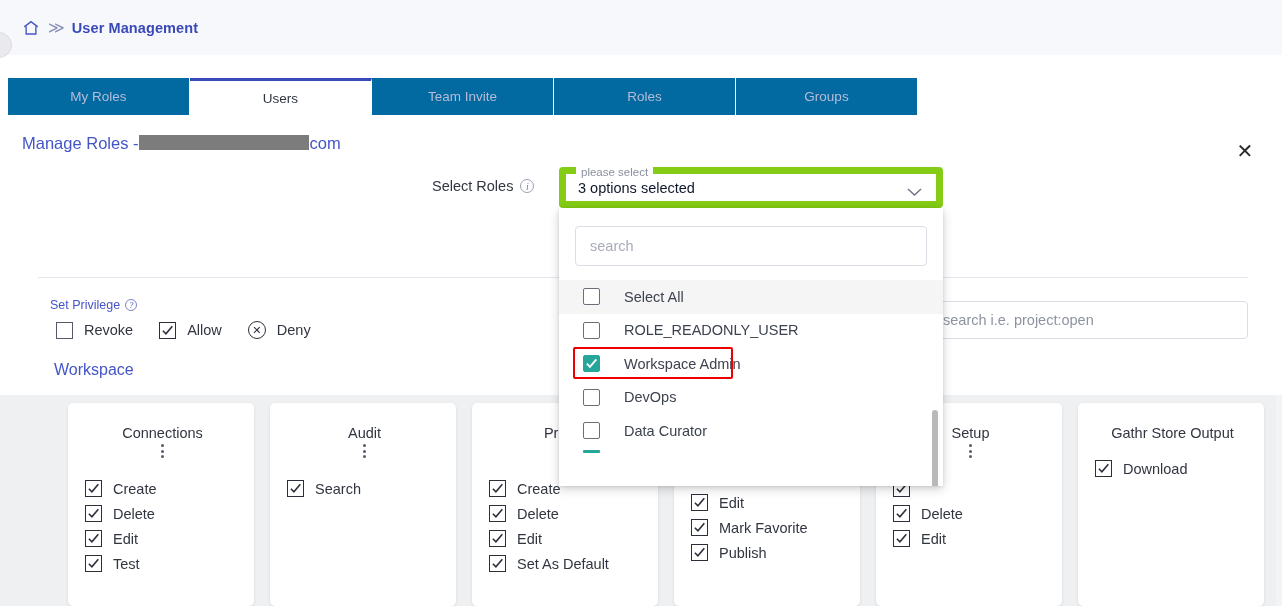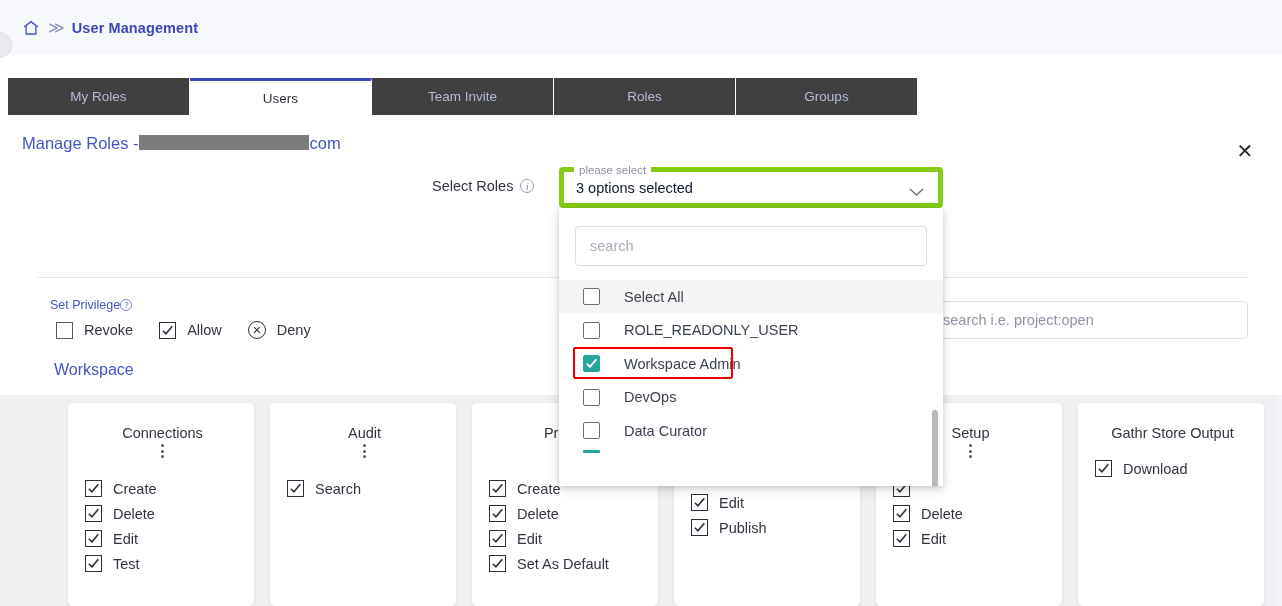--- a/index.html
+++ b/index.html
@@ -28,21 +28,21 @@
     border-radius: 50%; background: #e9e9ee; border: 1px solid #dcdce4;
   }
 
   
   .tabs {
     position: absolute; left: 8px; top: 78px;
     display: flex; height: 37px;
   }
   .tab {
     width: 182px; height: 37px;
-    background: #404040;
+    background: #0369a1;
     display: flex; align-items: center; justify-content: center;
     font-size: 13.5px; color: #b6bcd8;
     border-right: 1px solid #ffffff;
   }
   .tab.active {
     background: #ffffff;
     color: #30353f;
     border-top: 3px solid #3a49b8;
     font-weight: normal;
     position: relative; z-index: 2;
@@ -75,21 +75,21 @@
     width: 14px; height: 14px; border-radius: 50%;
     border: 1px solid #9aa0b4; color: #7b8195;
     font-size: 10px; display: inline-flex;
     align-items: center; justify-content: center;
     font-family: "Liberation Serif", serif; font-style: italic;
   }
 
   .select-box {
     position: absolute; left: 559px; top: 167px;
     width: 384px; height: 41px;
-    border: 5px solid #84cc16; border-radius: 4px;
+    border: 7px solid #84cc16; border-radius: 4px;
     background: #fff;
     display: flex; align-items: center;
     padding: 0 12px;
     z-index: 40;
   }
   .select-legend {
     position: absolute; left: 10px; top: -8px;
     background: #fff; padding: 0 5px;
     font-size: 11.5px; color: #8a8f9e;
   }
@@ -160,21 +160,21 @@
   
   .hr {
     position: absolute; left: 38px; top: 277px; width: 1210px; height: 1px;
     background: #e4e6ee;
   }
 
   
   .privilege-title {
     position: absolute; left: 50px; top: 298px;
     font-size: 12.5px; color: #4455c7;
-    display: flex; align-items: center; 
+    display: flex; align-items: center; gap: 5px;
   }
   .privilege-title .info-circle {
     width: 12px; height: 12px; font-size: 9px;
     border-color: #7b85c7; color: #4455c7;
   }
   .privilege-row {
     position: absolute; left: 56px; top: 321px;
     display: flex; align-items: center;
     font-size: 14.5px; color: #30353f;
   }
@@ -475,20 +475,28 @@
               </svg>
             </span>
           <span>Edit</span>
         </div>
         <div class="card-item">
           <span class="cbox-check">
               <svg viewBox="0 0 14 14" fill="none" stroke="#2b2f3a" stroke-width="1.7">
                 <path d="M2 7.2 5.3 10.6 12.2 2.4"></path>
               </svg>
             </span>
+          <span>Mark Favorite</span>
+        </div>
+        <div class="card-item">
+          <span class="cbox-check">
+              <svg viewBox="0 0 14 14" fill="none" stroke="#2b2f3a" stroke-width="1.7">
+                <path d="M2 7.2 5.3 10.6 12.2 2.4"></path>
+              </svg>
+            </span>
           <span>Publish</span>
         </div>
       </div>
     </div>
 
     <div class="card">
       <div class="card-head">
         <span>Setup</span>
         <span class="kebab">
             <i></i>

